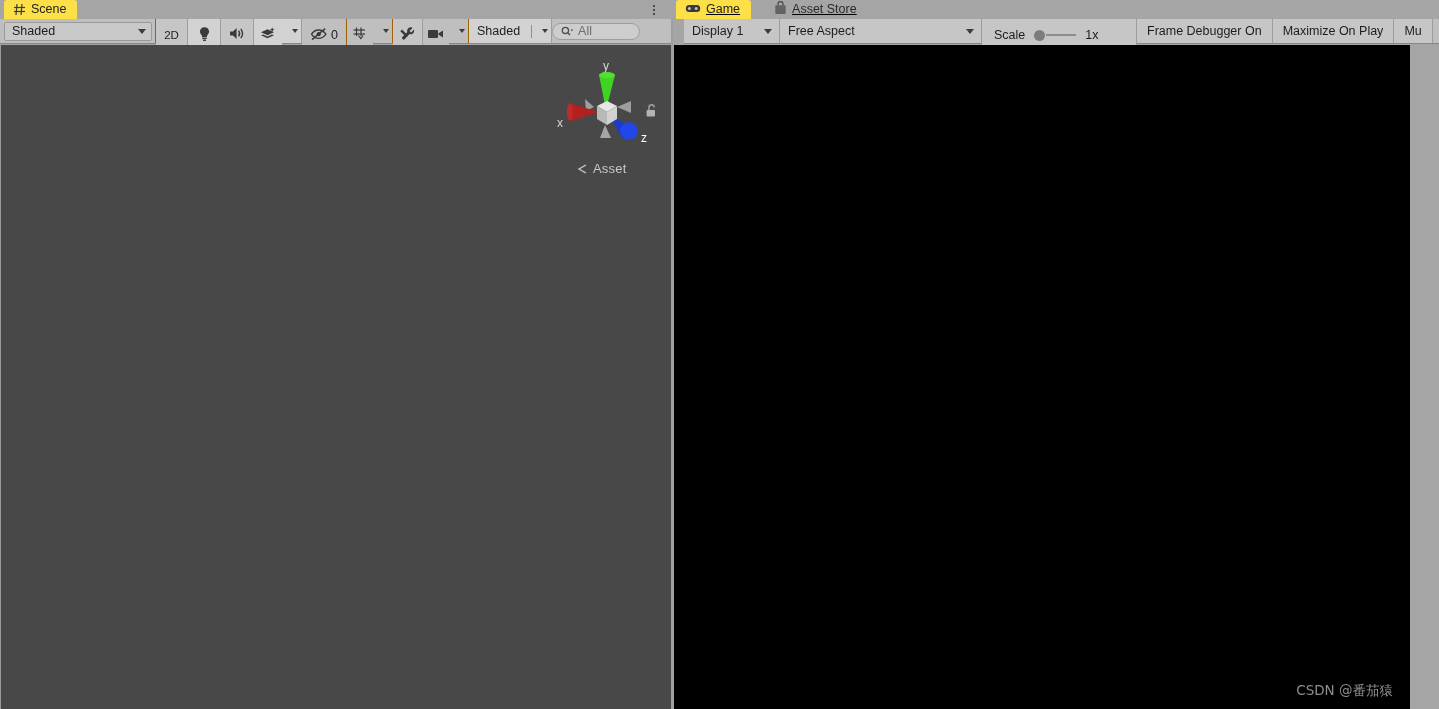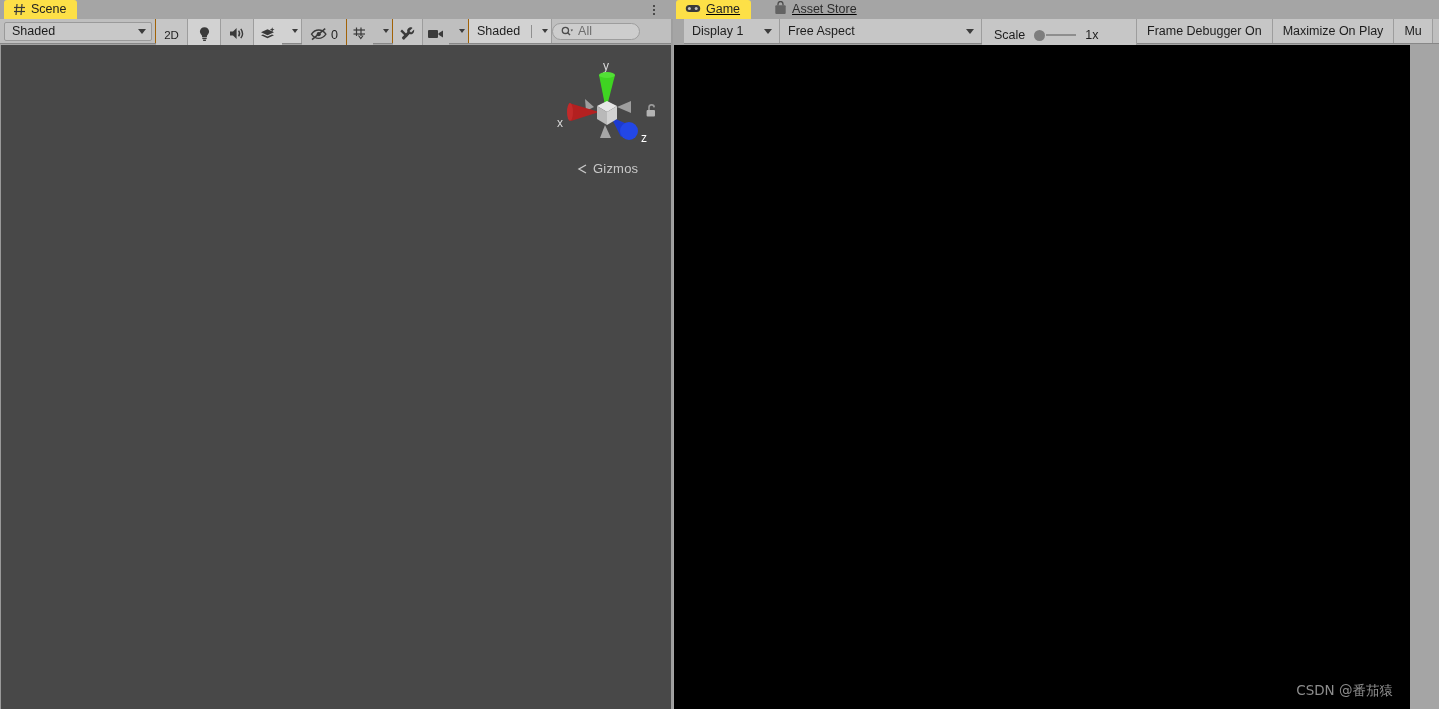--- a/index.html
+++ b/index.html
@@ -292,21 +292,21 @@
         </g>
       </svg>
     </div>
 
     <div class="persp-label" style="left:576px; top:116px;">
       <span style="display:flex;align-items:center;">
         <svg width="13" height="12" viewBox="0 0 13 12">
           <polyline points="9,2 2,6 9,10" fill="none" stroke="#c8c8c8" stroke-width="1.4"></polyline>
         </svg>
       </span>
-      <span>Gizmos</span>
+      <span>Asset</span>
     </div>
   </div>
 
   <div class="tabstrip" style="left:673px; width:766px;text-decoration:underline;">
     <div class="tab active" style="margin-left:3px;">
       <span style="display:inline-block;">
         <svg width="16" height="11" viewBox="0 0 16 11">
           <rect x="0.8" y="2" width="14.4" height="7" rx="3.5" fill="#3a3a3a"></rect>
           <circle cx="4.4" cy="5.5" r="1.5" fill="#c2c2c2"></circle>
           <circle cx="11.2" cy="5.5" r="1.5" fill="#c2c2c2"></circle>

